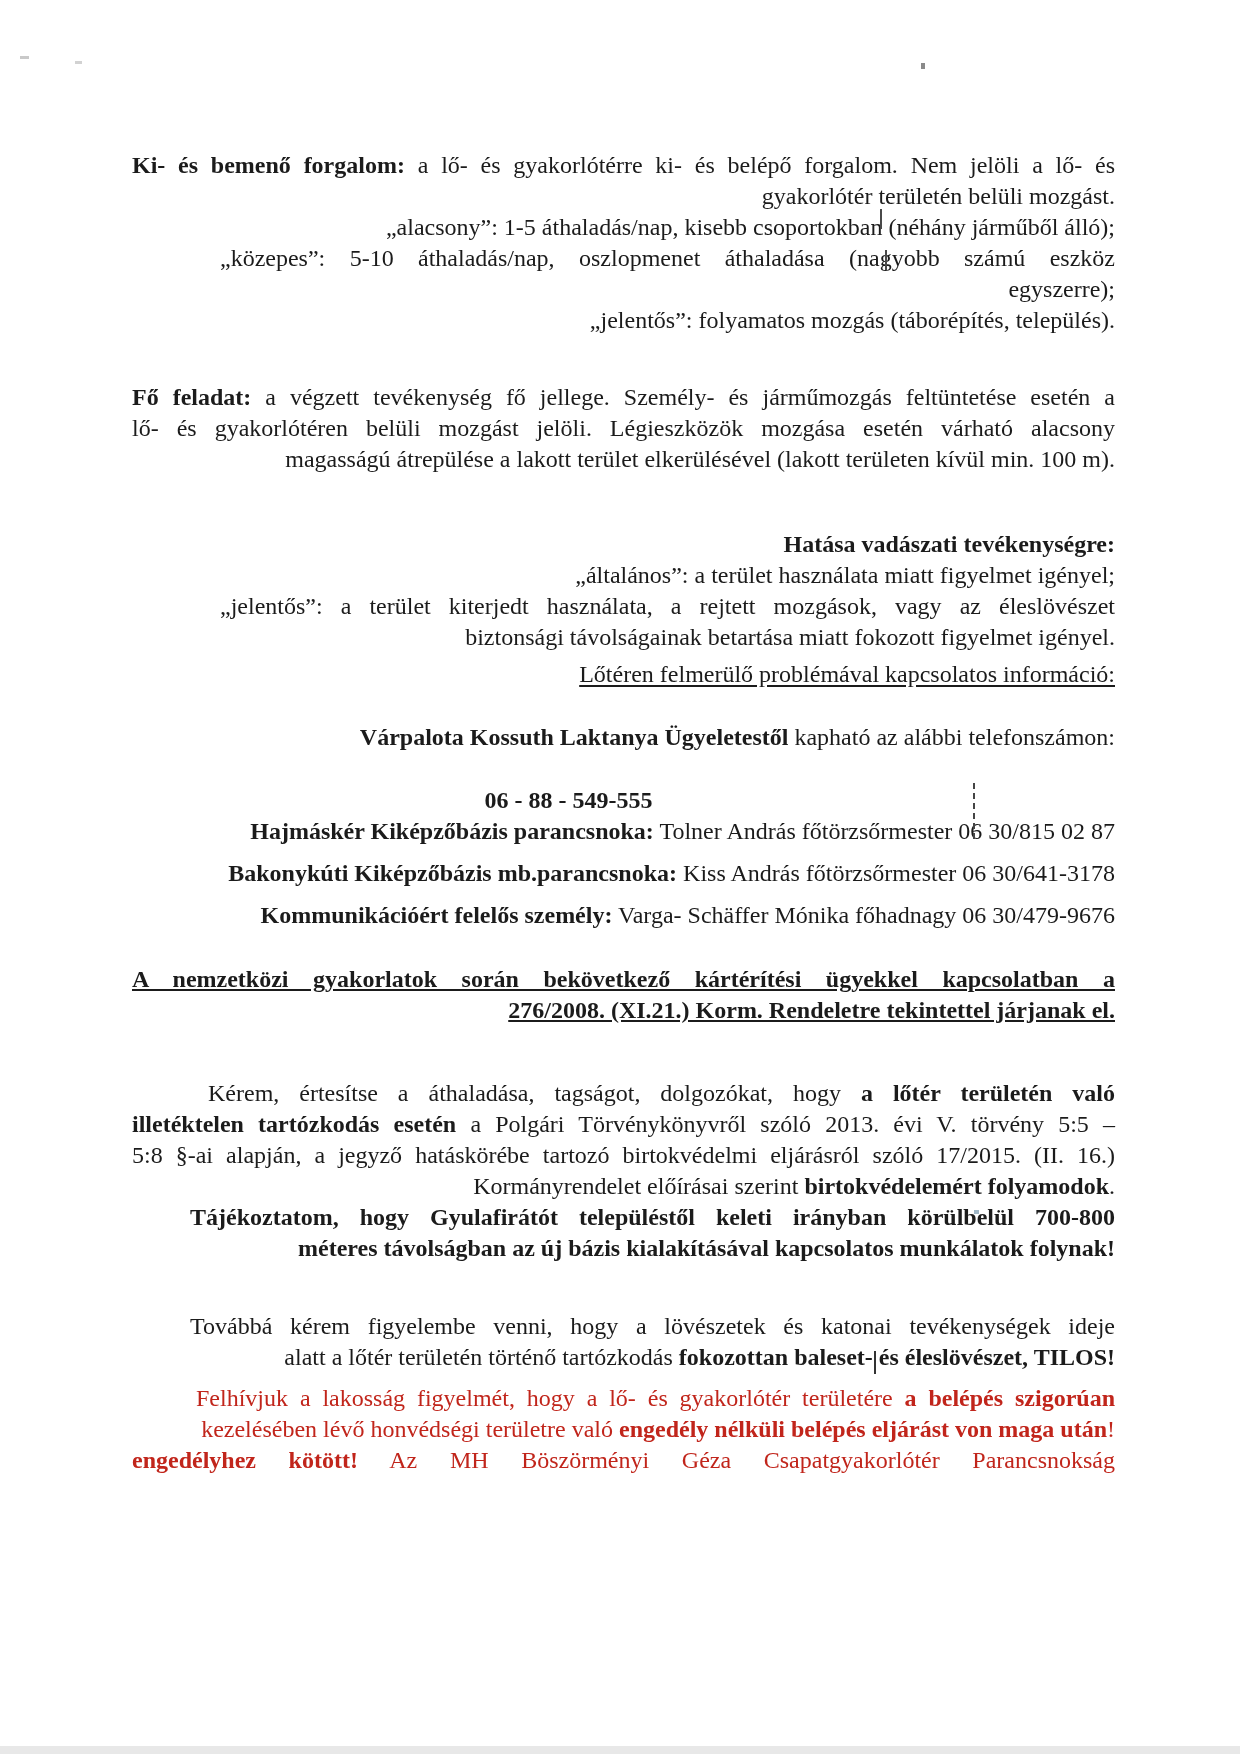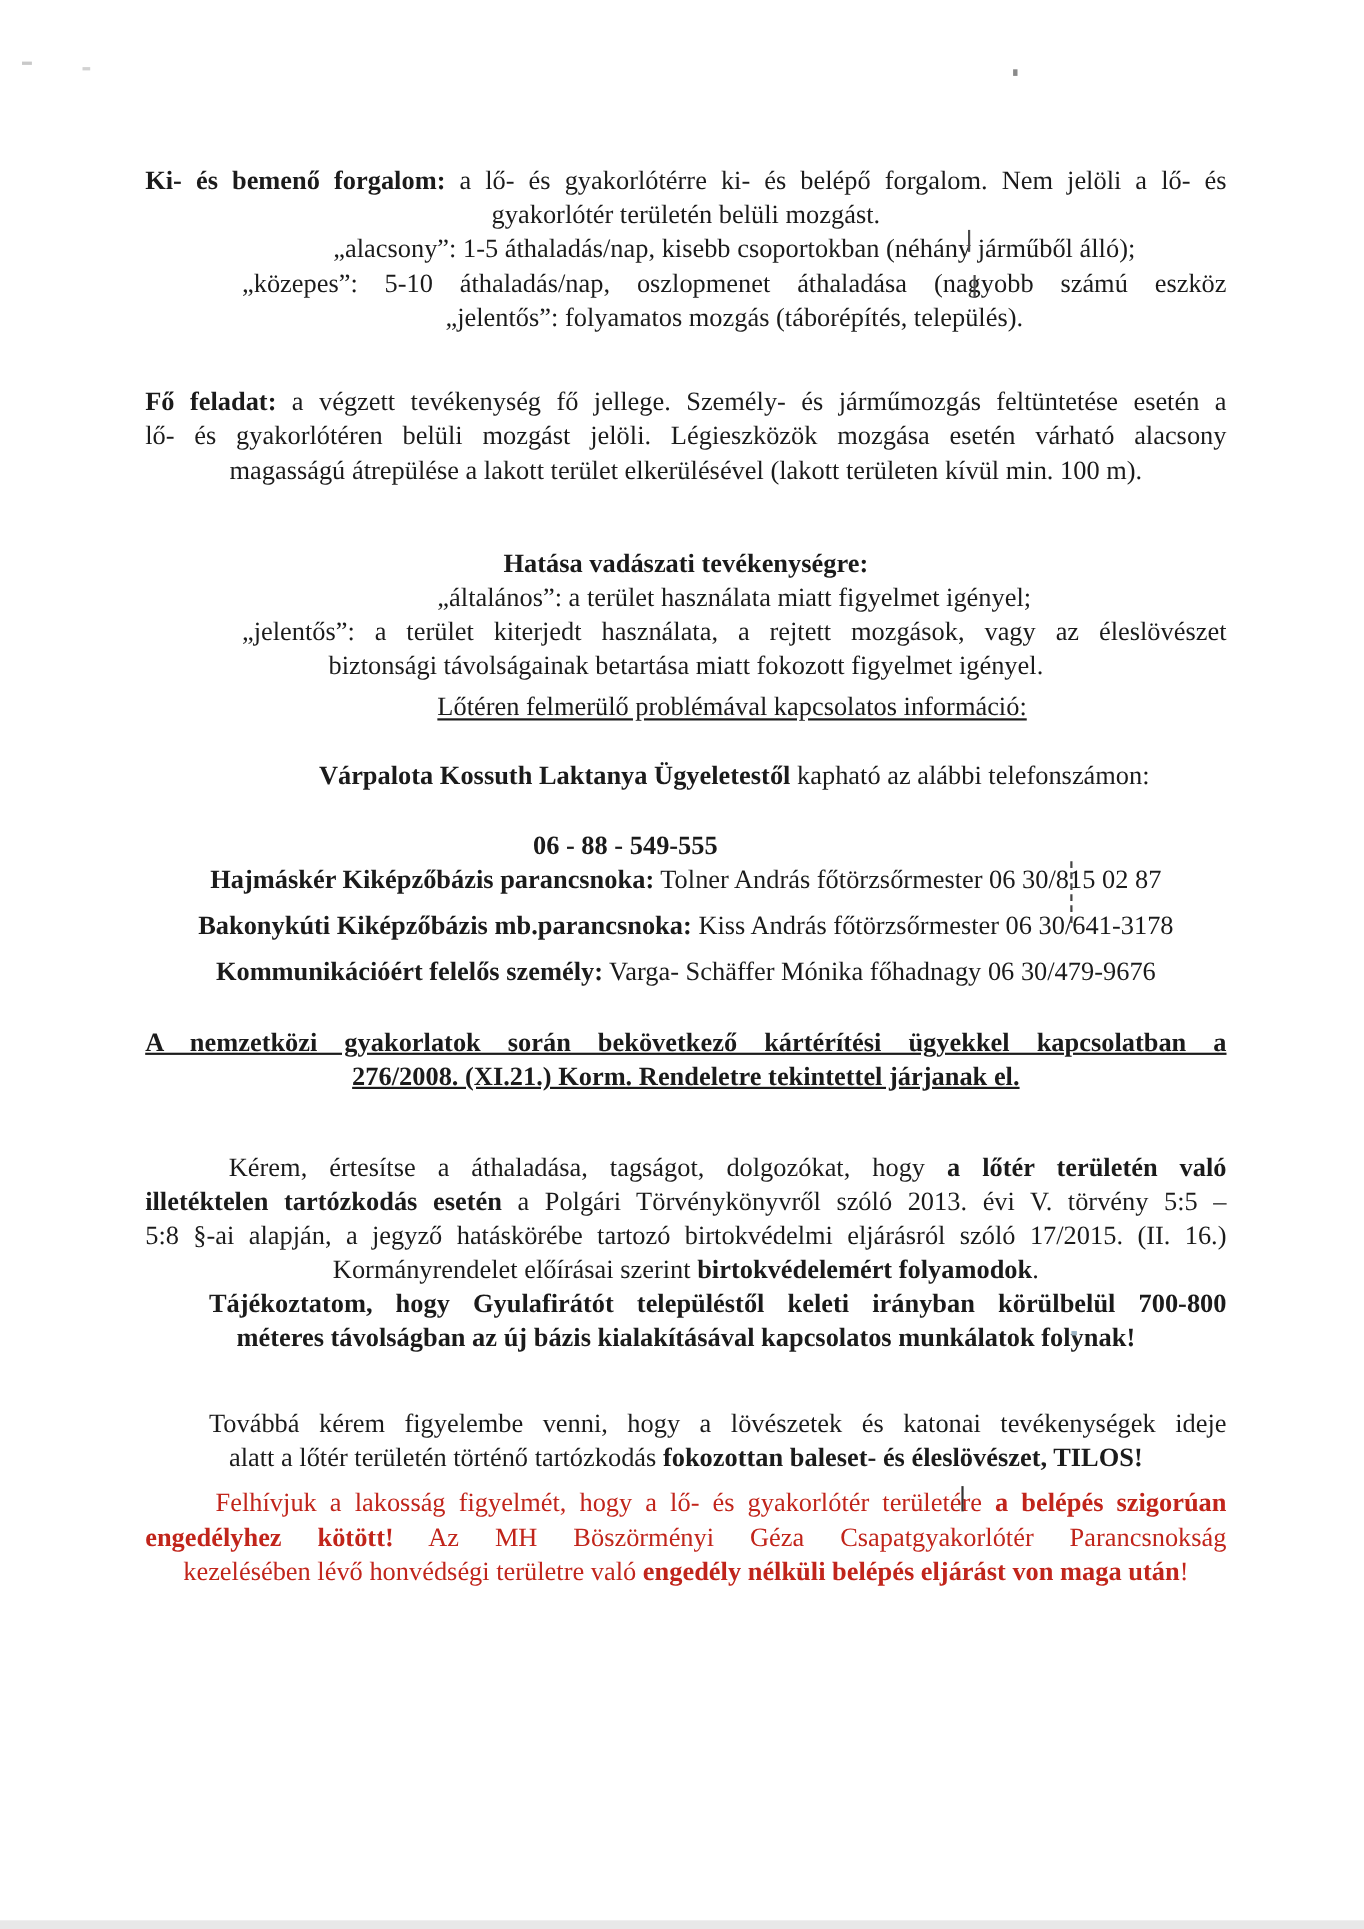--- a/index.html
+++ b/index.html
@@ -7,21 +7,21 @@
     position:relative;
     width:1240px;height:1746px;
     margin:0 auto;
     background:#ffffff;
     font-family:"Liberation Serif","DejaVu Serif",serif;
     font-size:24px;
     color:#1b1b1b;
     overflow:hidden;
   }
   .content{position:absolute;left:132px;top:0;width:983px;}
-  .line{line-height:31px;min-height:31px;text-align:center;}
+  .line{line-height:31px;min-height:31px;text-align:right;}
   .just{text-align:justify;text-align-last:justify;}
   .b{font-weight:bold;}
   .u{text-decoration:underline;text-underline-offset:3px;}
 
   .p-traffic{margin-top:150px;}
   .p-sub{margin-left:88px;}
   .p-fofeladat{margin-top:46px;}
   .p-hatasa{margin-top:54px;font-weight:bold;}
   .p-altalanos .line{text-indent:88px;}
   .p-jel2 .line:first-child{text-indent:88px;}
@@ -65,20 +65,21 @@
       <div class="line just"><span class="b">Ki- és bemenő forgalom:</span><span> a lő- és gyakorlótérre ki- és belépő forgalom. Nem jelöli a lő- és</span></div>
       <div class="line">gyakorlótér területén belüli mozgást.</div>
     </div>
 
     <div class="para p-sub">
       <div class="line">„alacsony”: 1-5 áthaladás/nap, kisebb csoportokban (néhány járműből álló);</div>
     </div>
 
     <div class="para p-sub">
       <div class="line just">„közepes”: 5-10 áthaladás/nap, oszlopmenet áthaladása (nagyobb számú eszköz</div>
+      <div class="line">egyszerre);</div>
     </div>
 
     <div class="para p-sub">
       <div class="line">„jelentős”: folyamatos mozgás (táborépítés, település).</div>
     </div>
 
     <div class="para p-fofeladat">
       <div class="line just"><span class="b">Fő feladat:</span><span> a végzett tevékenység fő jellege. Személy- és járműmozgás feltüntetése esetén a</span></div>
       <div class="line just">lő- és gyakorlótéren belüli mozgást jelöli. Légieszközök mozgása esetén várható alacsony</div>
       <div class="line">magasságú átrepülése a lakott terület elkerülésével (lakott területen kívül min. 100 m).</div>
@@ -138,22 +139,22 @@
       <div class="line">méteres távolságban az új bázis kialakításával kapcsolatos munkálatok folynak!</div>
     </div>
 
     <div class="para p-tovabba">
       <div class="line just">Továbbá kérem figyelembe venni, hogy a lövészetek és katonai tevékenységek ideje</div>
       <div class="line"><span>alatt a lőtér területén történő tartózkodás </span><span class="b">fokozottan baleset- és éleslövészet, TILOS!</span></div>
     </div>
 
     <div class="para p-red">
       <div class="line just"><span>Felhívjuk a lakosság figyelmét, hogy a lő- és gyakorlótér területére </span><span class="b">a belépés szigorúan</span></div>
+      <div class="line"><span>kezelésében lévő honvédségi területre való </span><span class="b">engedély nélküli belépés eljárást von maga után</span><span>!</span></div>
       <div class="line just"><span class="b">engedélyhez kötött!</span><span> Az MH Böszörményi Géza Csapatgyakorlótér Parancsnokság</span></div>
-      <div class="line"><span>kezelésében lévő honvédségi területre való </span><span class="b">engedély nélküli belépés eljárást von maga után</span><span>!</span></div>
     </div>
 
   </div>
 
   <div class="art art-1"></div>
   <div class="art art-2"></div>
   <div class="art art-3"></div>
   <div class="art art-4"></div>
   <div class="art art-5"></div>
   <div class="art art-6"></div>

